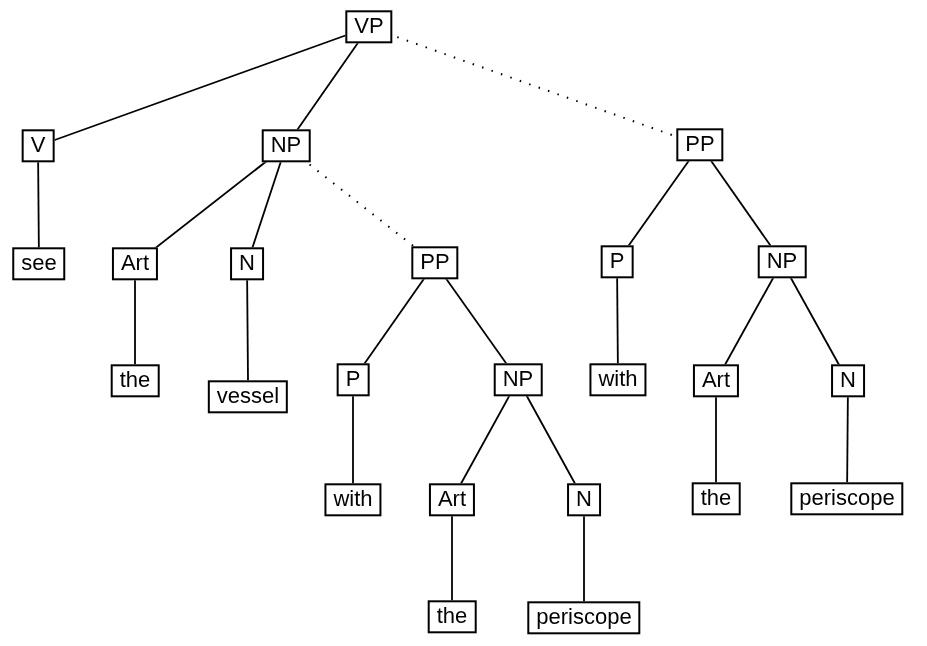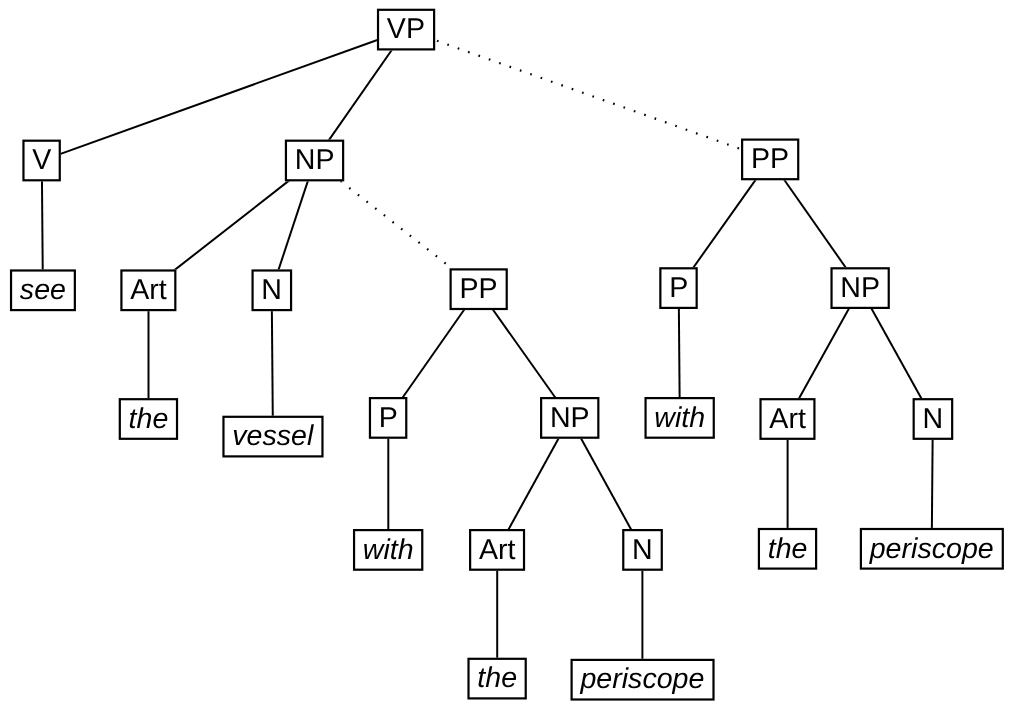--- a/index.html
+++ b/index.html
@@ -21,29 +21,28 @@
     top: 0;
     width: 927px;
     height: 646px;
   }
   .node {
     position: absolute;
     transform: translate(-50%, -50%);
     background: #ffffff;
     border: 2px solid #000000;
     color: #000000;
-    font-size: 26px;
+    font-size: 22px;
     line-height: 1.2;
     padding: 1px 7px 2px 7px;
     white-space: nowrap;
     text-align: center;
     box-sizing: border-box;
   }
   .node.italic {
-    font-style: italic;
   }
 </style>
 </head>
 <body>
 
 <div class="canvas">
   <svg class="edges-layer" width="927" height="646" viewBox="0 0 927 646" xmlns="http://www.w3.org/2000/svg">
       <line x1="369" y1="27" x2="38" y2="146" stroke="#000000" stroke-width="1.8"></line>
       <line x1="369" y1="27" x2="286" y2="146" stroke="#000000" stroke-width="1.8"></line>
       <line x1="369" y1="27" x2="700" y2="145" stroke="#000000" stroke-width="2" stroke-dasharray="1.5 8.5"></line>

